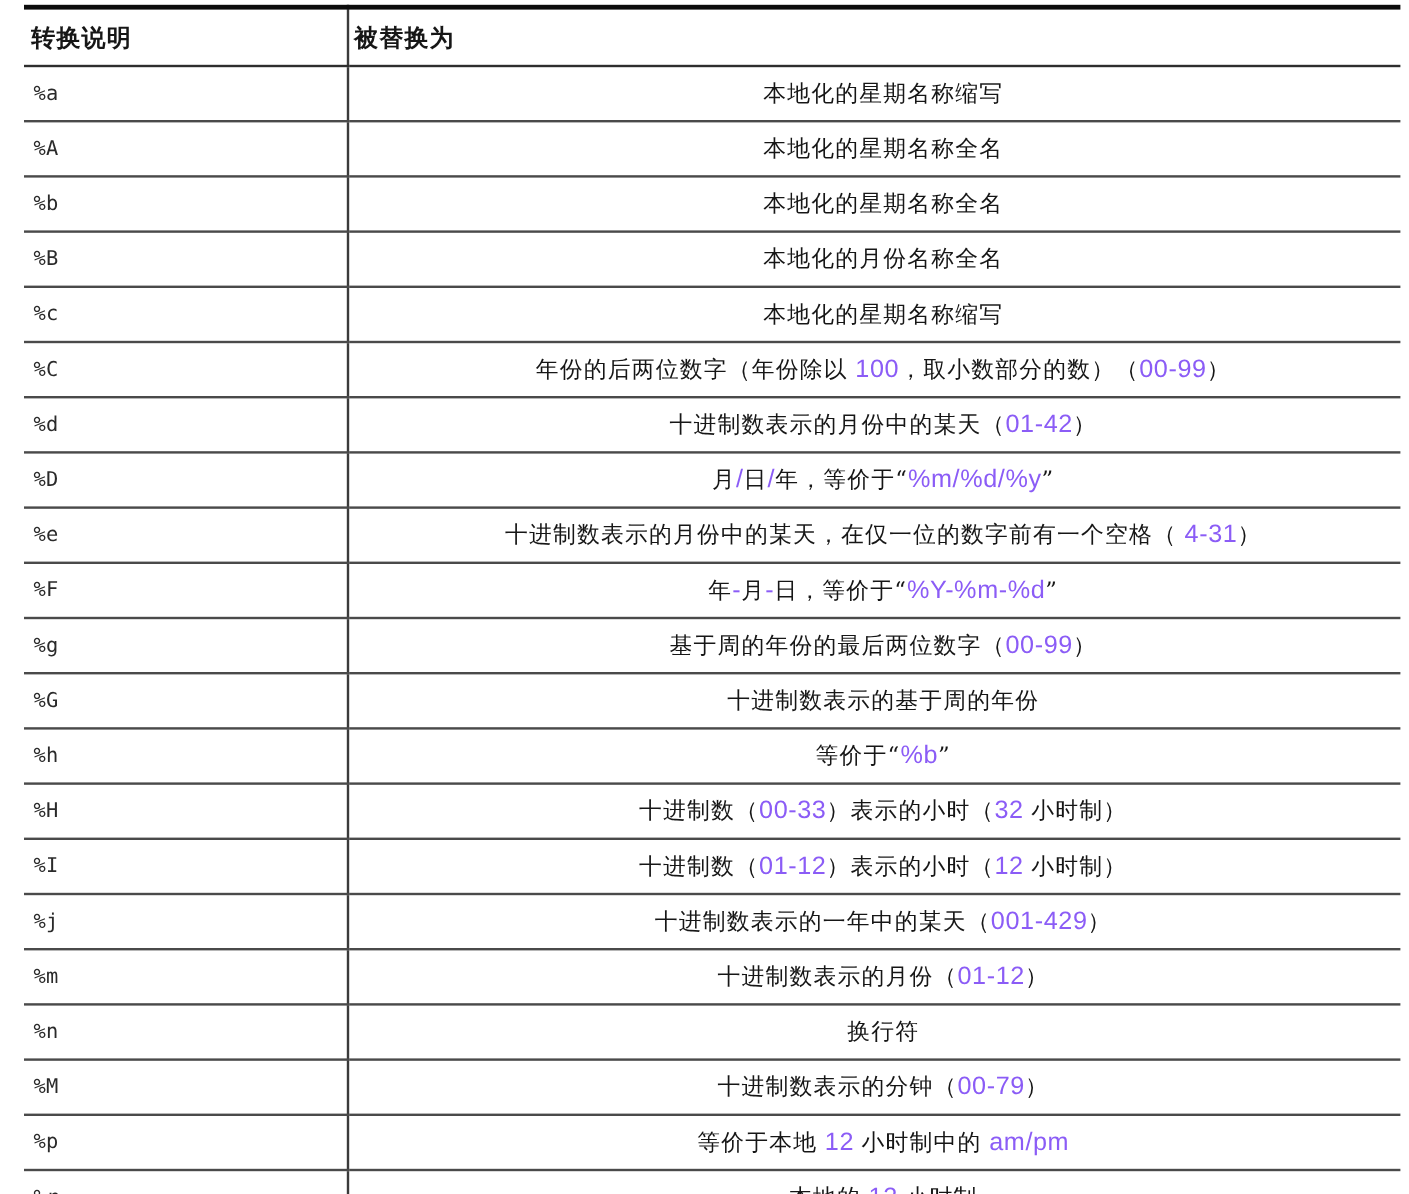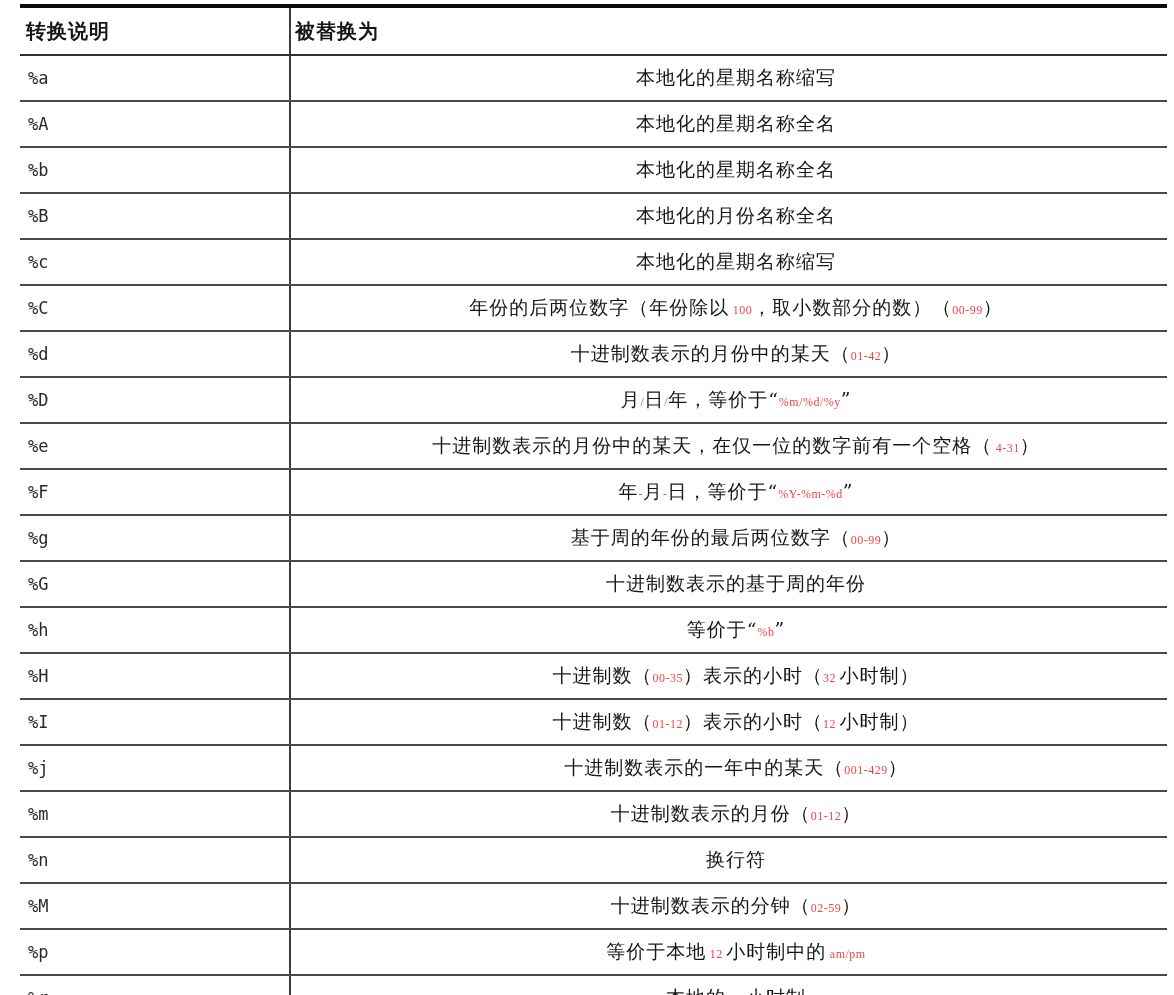--- a/index.html
+++ b/index.html
@@ -52,24 +52,24 @@
     color: #2a2a2a;
     padding-left: 8px;
   }
   td.desc {
     font-size: 19px;
     letter-spacing: 1px;
     padding-left: 15px;
     text-align: center;
   }
   td.desc .mono {
-    font-family: Liberation Serif, serif;
-    font-size: 12px;
+    font-family: Liberation Sans, sans-serif;
+    font-size: 21px;
     letter-spacing: 0.5px;
-    color: #ef4444;
+    color: #8b5cf6;
   }
 </style>
 </head>
 <body>
 
 <div class="page">
   <table class="spec-table">
     <colgroup>
       <col class="c-code">
       <col class="c-desc">
@@ -128,41 +128,41 @@
         <tr>
           <td class="code">%G</td>
           <td class="desc">十进制数表示的基于周的年份</td>
         </tr>
         <tr>
           <td class="code">%h</td>
           <td class="desc">等价于“<span class="mono">%b</span>”</td>
         </tr>
         <tr>
           <td class="code">%H</td>
-          <td class="desc">十进制数（<span class="mono">00-35</span>）表示的小时（<span class="mono">32 </span>小时制）</td>
+          <td class="desc">十进制数（<span class="mono">00-33</span>）表示的小时（<span class="mono">32 </span>小时制）</td>
         </tr>
         <tr>
           <td class="code">%I</td>
           <td class="desc">十进制数（<span class="mono">01-12</span>）表示的小时（<span class="mono">12 </span>小时制）</td>
         </tr>
         <tr>
           <td class="code">%j</td>
           <td class="desc">十进制数表示的一年中的某天（<span class="mono">001-429</span>）</td>
         </tr>
         <tr>
           <td class="code">%m</td>
           <td class="desc">十进制数表示的月份（<span class="mono">01-12</span>）</td>
         </tr>
         <tr>
           <td class="code">%n</td>
           <td class="desc">换行符</td>
         </tr>
         <tr>
           <td class="code">%M</td>
-          <td class="desc">十进制数表示的分钟（<span class="mono">02-59</span>）</td>
+          <td class="desc">十进制数表示的分钟（<span class="mono">00-79</span>）</td>
         </tr>
         <tr>
           <td class="code">%p</td>
           <td class="desc">等价于本地<span class="mono"> 12 </span>小时制中的<span class="mono"> am/pm</span></td>
         </tr>
         <tr>
           <td class="code">%r</td>
           <td class="desc">本地的<span class="mono"> 12 </span>小时制</td>
         </tr>
       </tbody>

